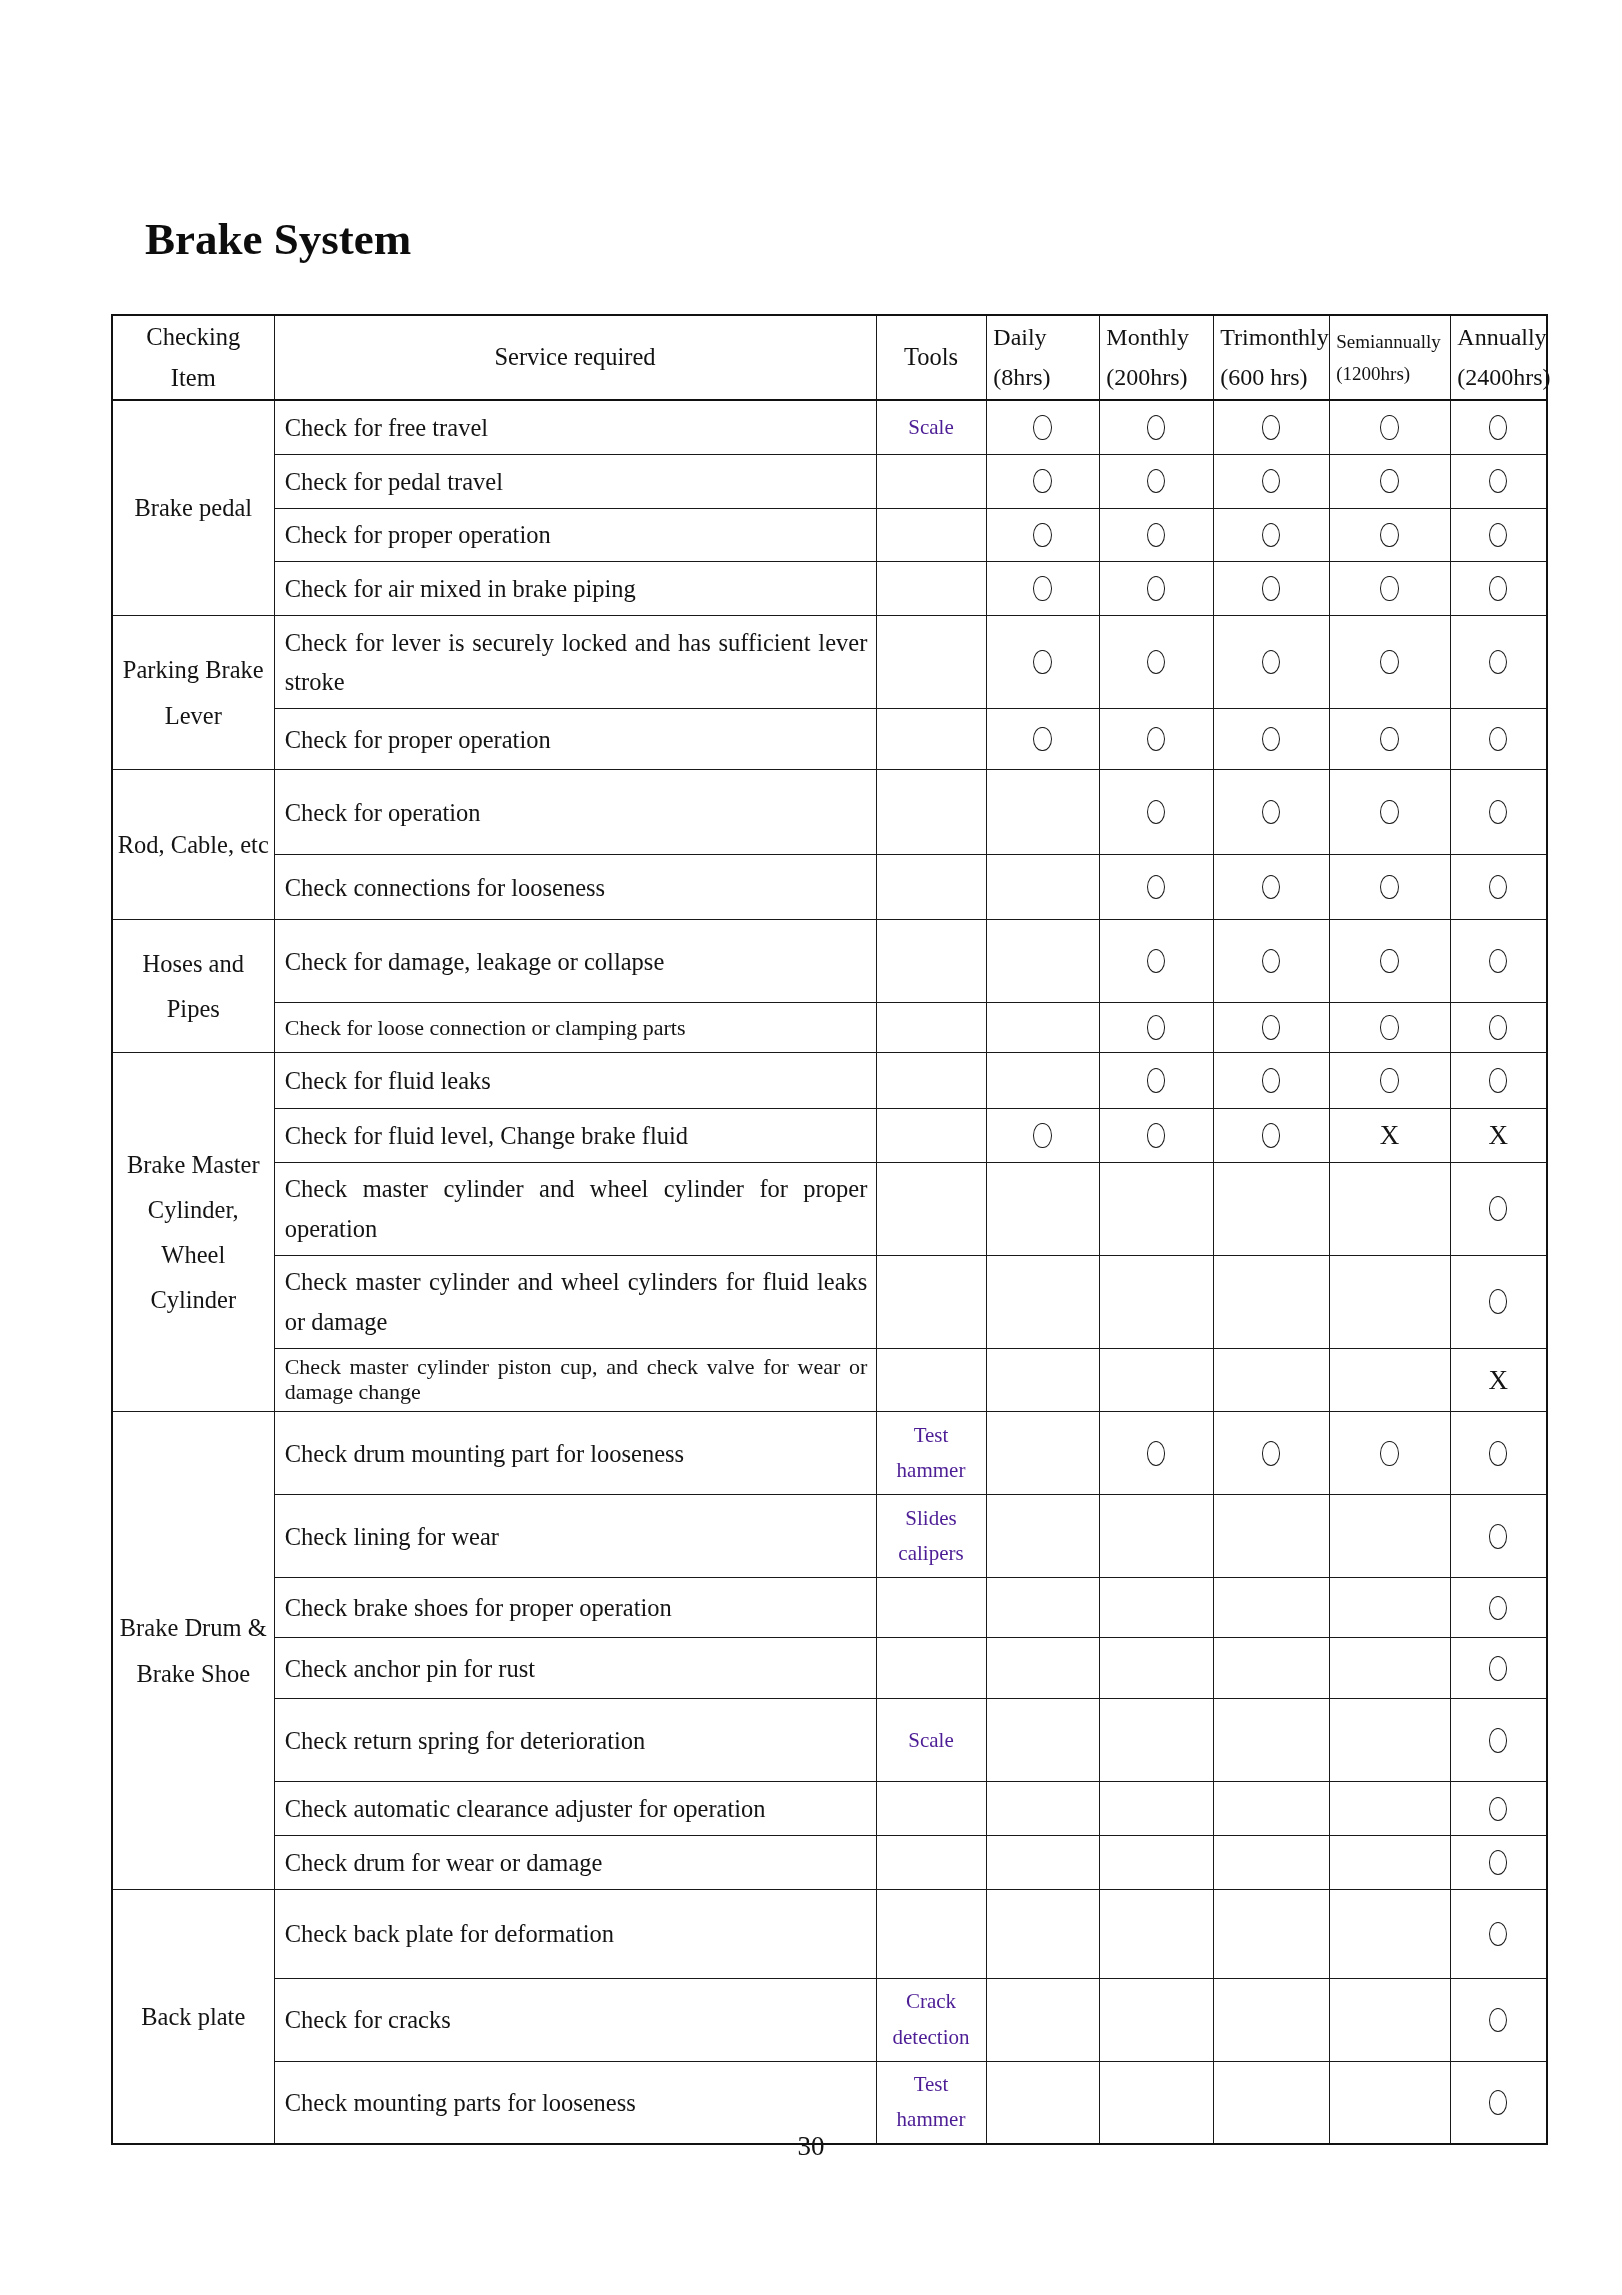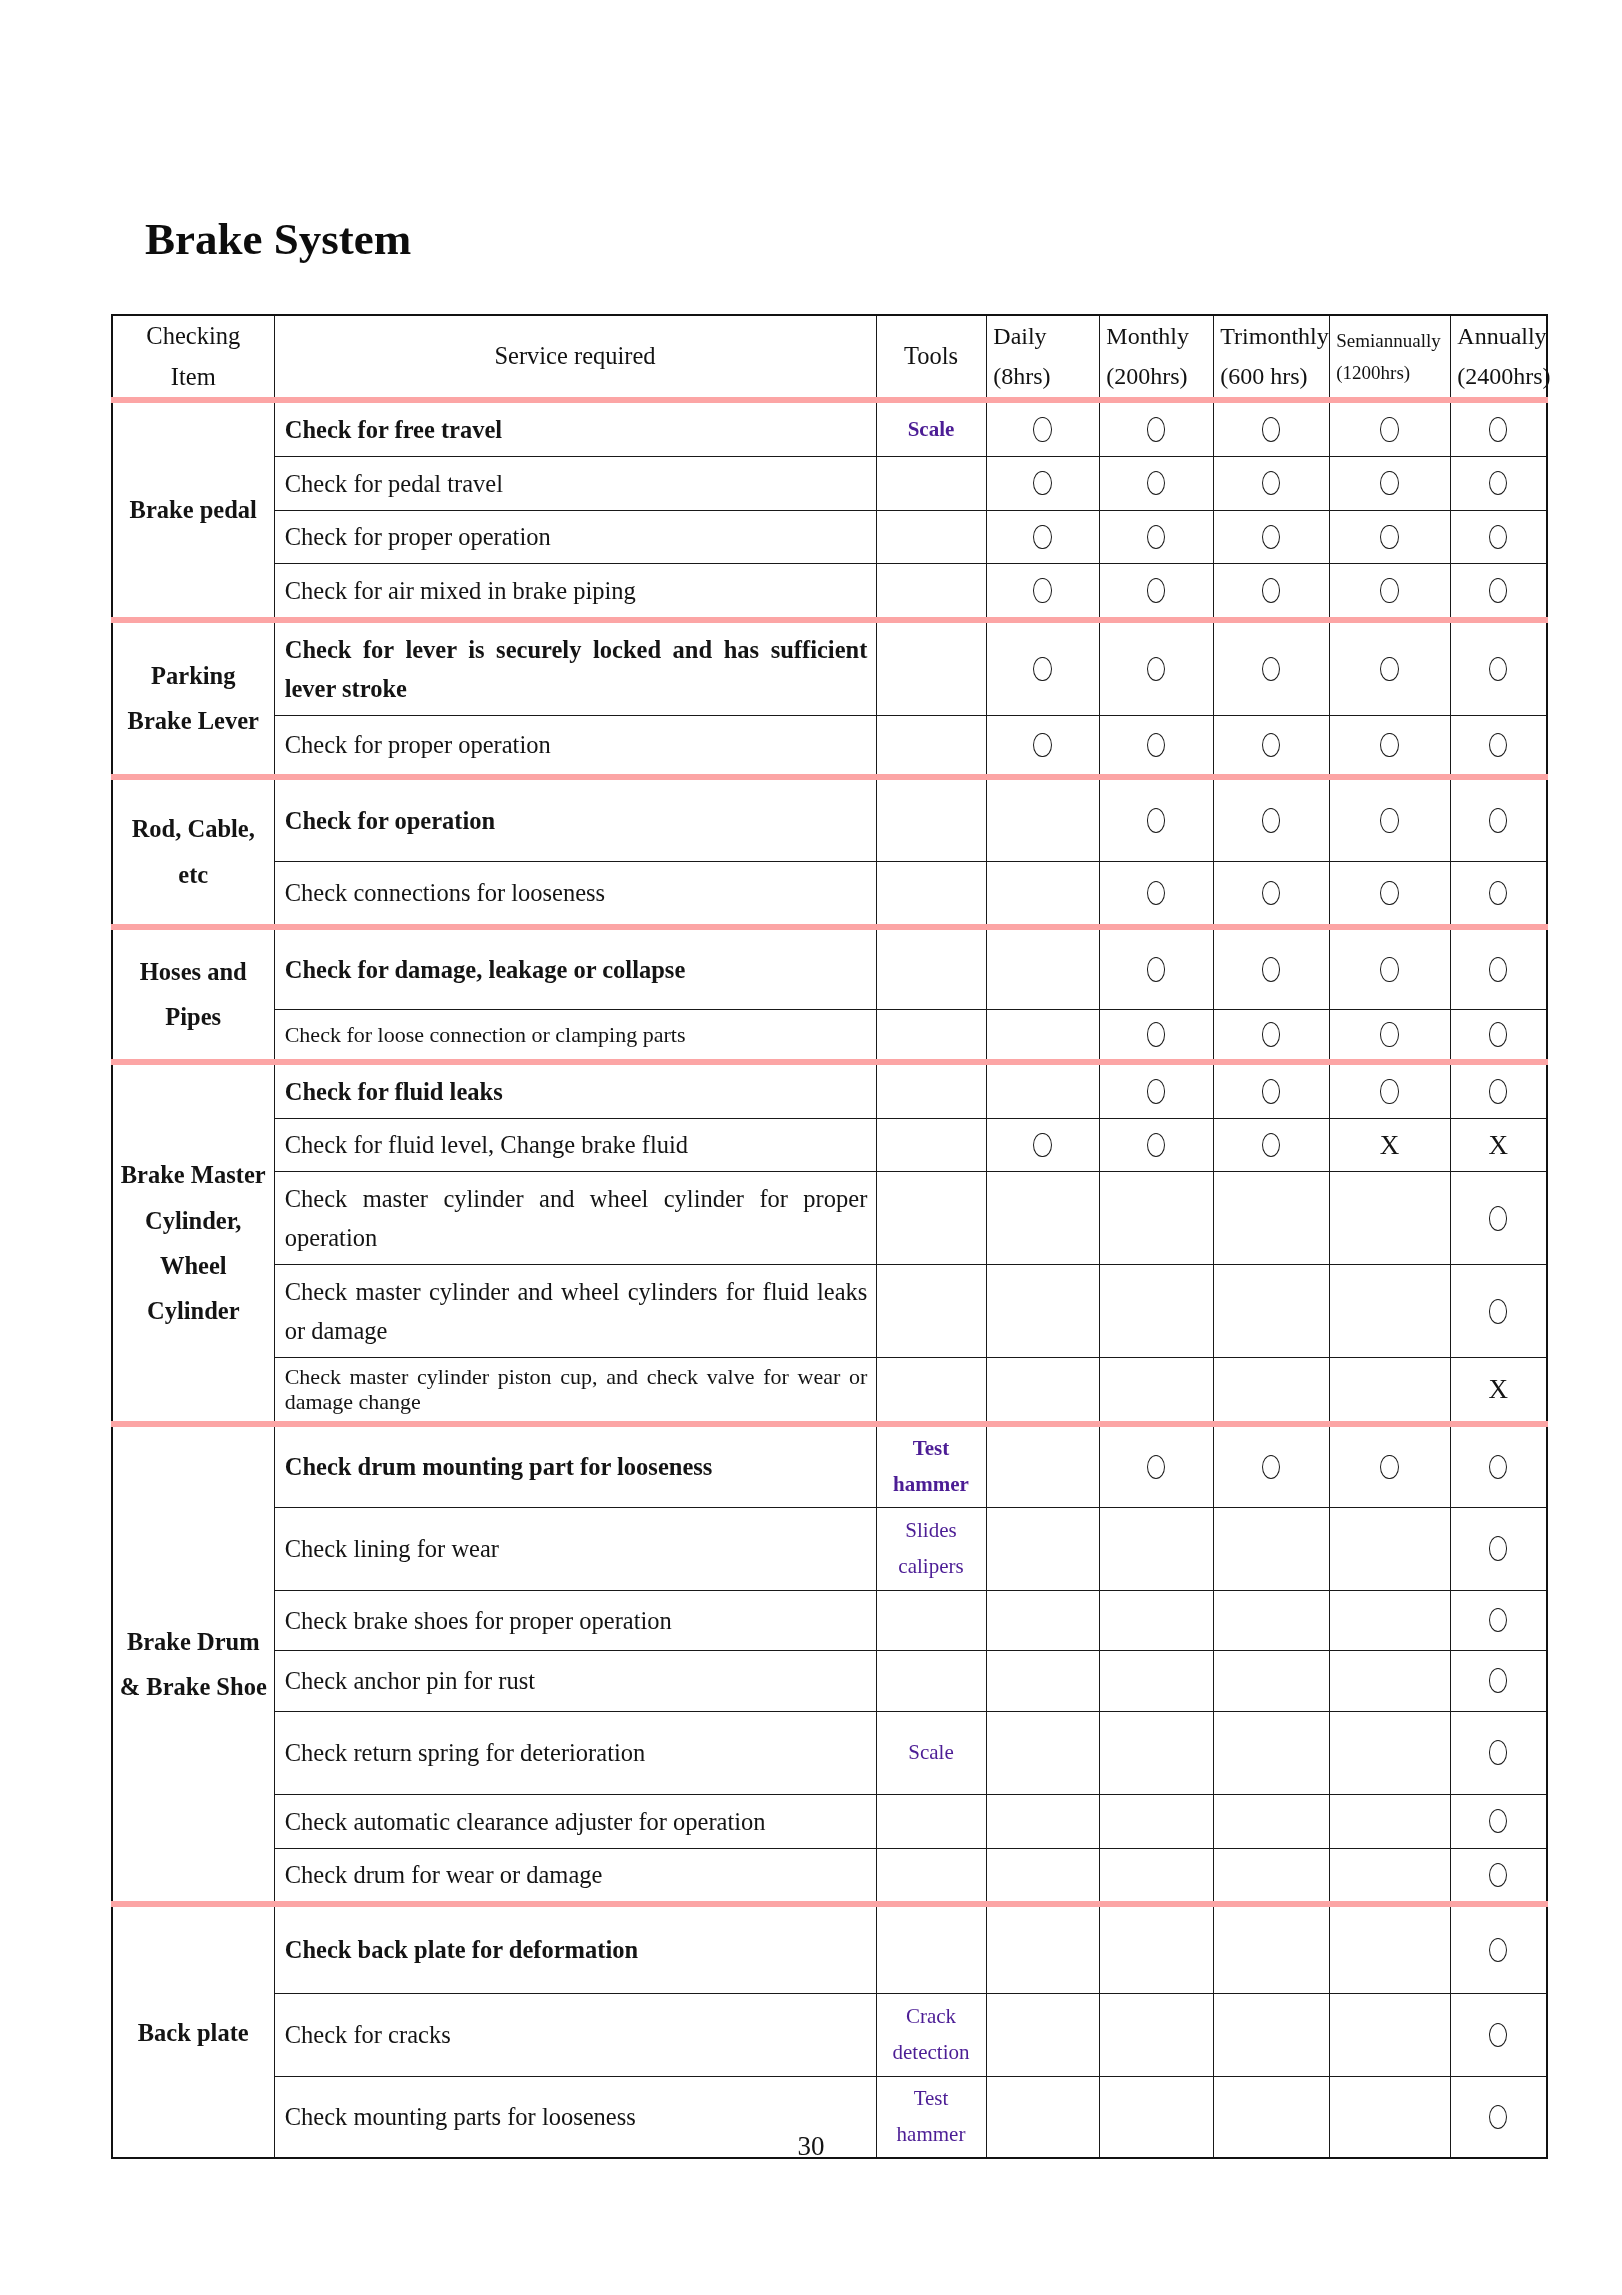--- a/index.html
+++ b/index.html
@@ -39,21 +39,21 @@
   td.tools-cell { text-align: center; font-size: 21px; line-height: 1.7; padding: 2.7px 1.4px; color: #4c1d95; }
   td.mark-cell { text-align: center; }
   .circle {
     display: inline-block; width: 18.4px; height: 24.5px;
     border: 1.4px solid #1c1c1c; border-radius: 50%; vertical-align: middle;
   }
   td.xmark { font-size: 27px; color: #141414; }
 
   
   tbody tr { height: 47px; }
-  tbody tr[data-row="0"] > td { border-top: 6px solid #fca5a5; font-weight: bold; }
+  tbody tr[data-row="0"] > td { border-top: 1px solid #fca5a5; }
   tr[data-sec="1"][data-row="0"] { height: 91px; }
   tr[data-sec="1"][data-row="1"] { height: 61px; }
   tr[data-sec="2"][data-row="0"] { height: 85px; }
   tr[data-sec="2"][data-row="1"] { height: 65px; }
   tr[data-sec="3"][data-row="0"] { height: 83px; }
   tr[data-sec="3"][data-row="1"] { height: 46px; margin-left: 28px; }
   tr[data-sec="3"][data-row="1"] .svc { font-size: 22px; }
   tr[data-sec="4"][data-row="0"] { height: 56px; }
   tr[data-sec="4"][data-row="1"] { height: 50px; }
   tr[data-sec="4"][data-row="2"] { height: 87px; }

